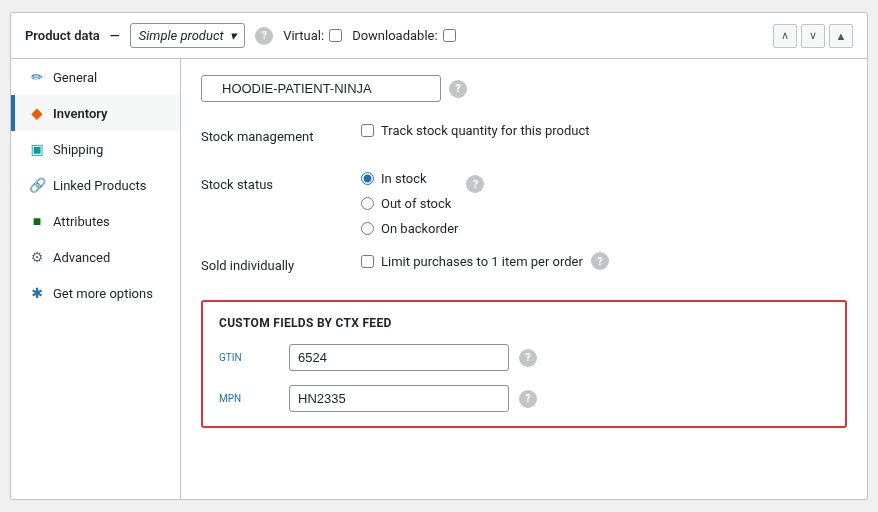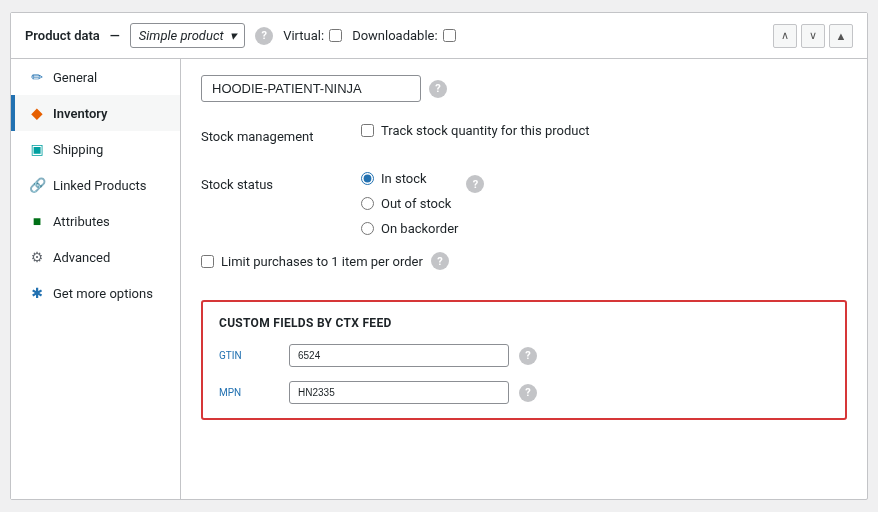--- a/index.html
+++ b/index.html
@@ -153,24 +153,24 @@
     }
     .field-content {
       display: flex;
       align-items: center;
       gap: 8px;
       flex: 1;
     }
     .text-input {
       border: 1px solid #8c8f94;
       border-radius: 3px;
-      padding: 5px 10px;
-      font-size: 13px;
-      color: #1d2327;
-      width: 220px;
+      padding: 5px 20px;
+      font-size: 13px;
+      color: #1d2327;
+      width: 240px;
     }
     .radio-group {
       display: flex;
       flex-direction: column;
       gap: 10px;
     }
     .radio-item {
       display: flex;
       align-items: center;
       gap: 7px;
@@ -217,21 +217,21 @@
     .custom-field-label {
       width: 60px;
       font-size: 10px;
       color: #2271b1;
       flex-shrink: 0;
     }
     .custom-field-input {
       border: 1px solid #8c8f94;
       border-radius: 3px;
       padding: 5px 8px;
-      font-size: 10px;
+      font-size: 13px;
       color: #1d2327;
       width: 220px;
     }
   </style>
 </head>
 <body>
 
 <div class="product-data-panel">
 
   <div class="panel-header">
@@ -326,20 +326,21 @@
             <label class="radio-item">
               <input type="radio" name="stock_status" style="">
               <span>On backorder</span>
             </label>
           </div>
           <div class="help-icon" style="align-self: flex-start; margin-top: 4px;">?</div>
         </div>
       </div>
 
       <div class="field-row">
+        <div class="field-label">Sold individually</div>
         <div class="field-content">
           <label class="checkbox-item">
             <input type="checkbox" style="">
             <span>Limit purchases to 1 item per order</span>
           </label>
           <div class="help-icon">?</div>
         </div>
       </div>
 
       <div class="custom-fields-box">

